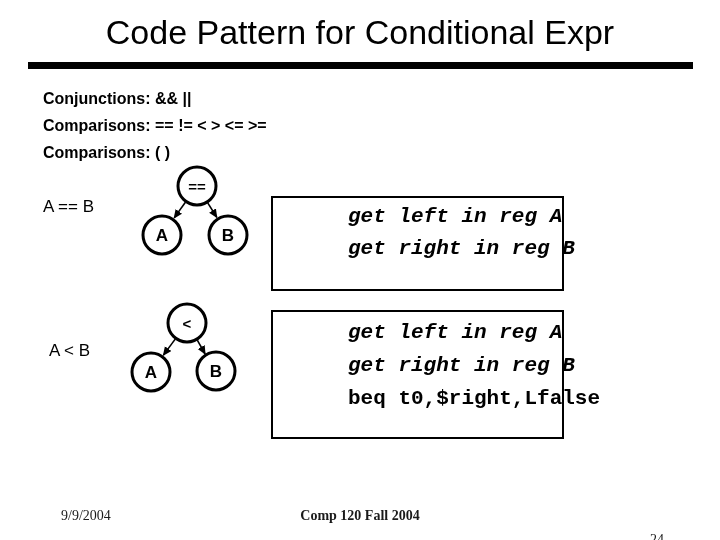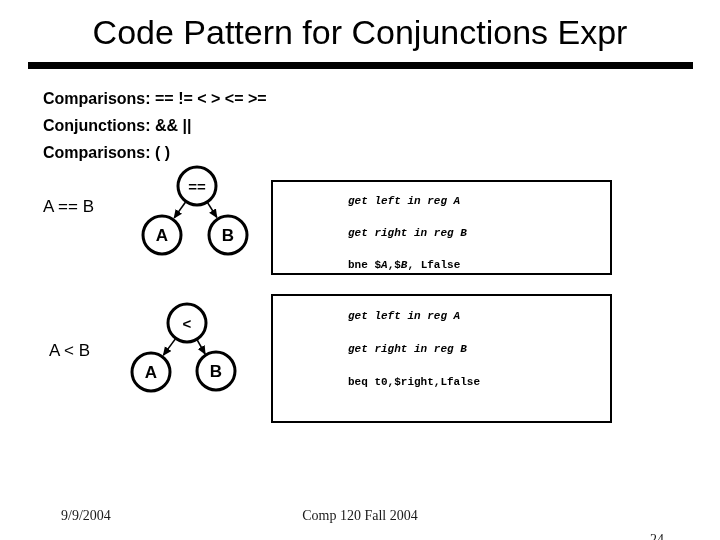--- a/index.html
+++ b/index.html
@@ -61,57 +61,58 @@
   .tree-svg-2 { left: 128px; top: 300px; }
   .tree-svg text {
     font-family: "Liberation Sans", sans-serif;
     font-weight: bold;
     fill: #000;
   }
 
   .code-box {
     position: absolute;
     left: 271px;
-    width: 341px;
+    width: 293px;
     border: 2px solid #000;
     font-family: "Liberation Mono", monospace;
     font-weight: bold;
-    font-size: 11px;
+    font-size: 21px;
     color: #000;
     background: #fff;
+    margin-top: 16px;
   }
   .code-box-1 { top: 180px; height: 95px; padding: 3px 0 0 75px; }
   .code-box-1 .code-line { line-height: 32px; }
   .code-box-2 { top: 294px; height: 129px; padding: 4px 0 0 75px; }
   .code-box-2 .code-line { line-height: 33px; }
   .code-line { white-space: pre; }
   .it { font-style: italic; }
 
   .footer-date, .footer-center, .footer-page {
     position: absolute;
     top: 508px;
     font-family: "Liberation Serif", serif;
     font-size: 14px;
     color: #1a1a1a;
   }
   .footer-date { left: 61px; }
-  .footer-center { left: 0; width: 720px; text-align: center; }
+  .footer-center { left: 0; width: 720px; text-align: center; font-weight: bold; }
   .footer-page { right: 56px; margin-top: 24px; }
 </style>
 </head>
 <body>
 
 <div class="slide">
 
-  <div class="title">Code Pattern for Conjunctions Expr</div>
+  <div class="title">Code Pattern for Conditional Expr</div>
   <div class="title-rule"></div>
 
   <div class="bullets">
+    <div>Conjunctions: &amp;&amp; ||</div>
     <div>Comparisons: == != &lt; &gt; &lt;= &gt;=</div>
-    <div>Conjunctions: &amp;&amp; ||</div>
     <div>Comparisons: ( )</div>
   </div>
 
   <div class="tree-label tree-label-1">A == B</div>
   <svg class="tree-svg tree-svg-1" width="112" height="95" viewBox="0 0 112 95" xmlns="http://www.w3.org/2000/svg">
     <defs>
       <marker id="arrow1" markerUnits="userSpaceOnUse" markerWidth="10" markerHeight="9" refX="8" refY="4" orient="auto">
         <polygon points="0,0 9,4 0,8" fill="#000"></polygon>
       </marker>
     </defs>
@@ -138,21 +139,20 @@
     <line x1="47.2" y1="39.1" x2="35.4" y2="55.1" stroke="#000" stroke-width="1.6" marker-end="url(#arrow2)"></line>
     <line x1="69.3" y1="40.1" x2="77.1" y2="54.0" stroke="#000" stroke-width="1.6" marker-end="url(#arrow2)"></line>
     <text x="59" y="29" font-size="15" text-anchor="middle">&lt;</text>
     <text x="23" y="78" font-size="17" text-anchor="middle">A</text>
     <text x="88" y="77" font-size="17" text-anchor="middle">B</text>
   </svg>
 
   <div class="code-box code-box-1">
     <div class="code-line"><span class="it">get left in reg A</span></div>
     <div class="code-line"><span class="it">get right in reg B</span></div>
-    <div class="code-line"><span>bne $</span><span class="it">A</span><span>,$</span><span class="it">B</span><span>, Lfalse</span></div>
   </div>
 
   <div class="code-box code-box-2">
     <div class="code-line"><span class="it">get left in reg A</span></div>
     <div class="code-line"><span class="it">get right in reg B</span></div>
     <div class="code-line"><span>beq t0,$right,Lfalse</span></div>
   </div>
 
   <div class="footer-date">9/9/2004</div>
   <div class="footer-center">Comp 120 Fall 2004</div>

